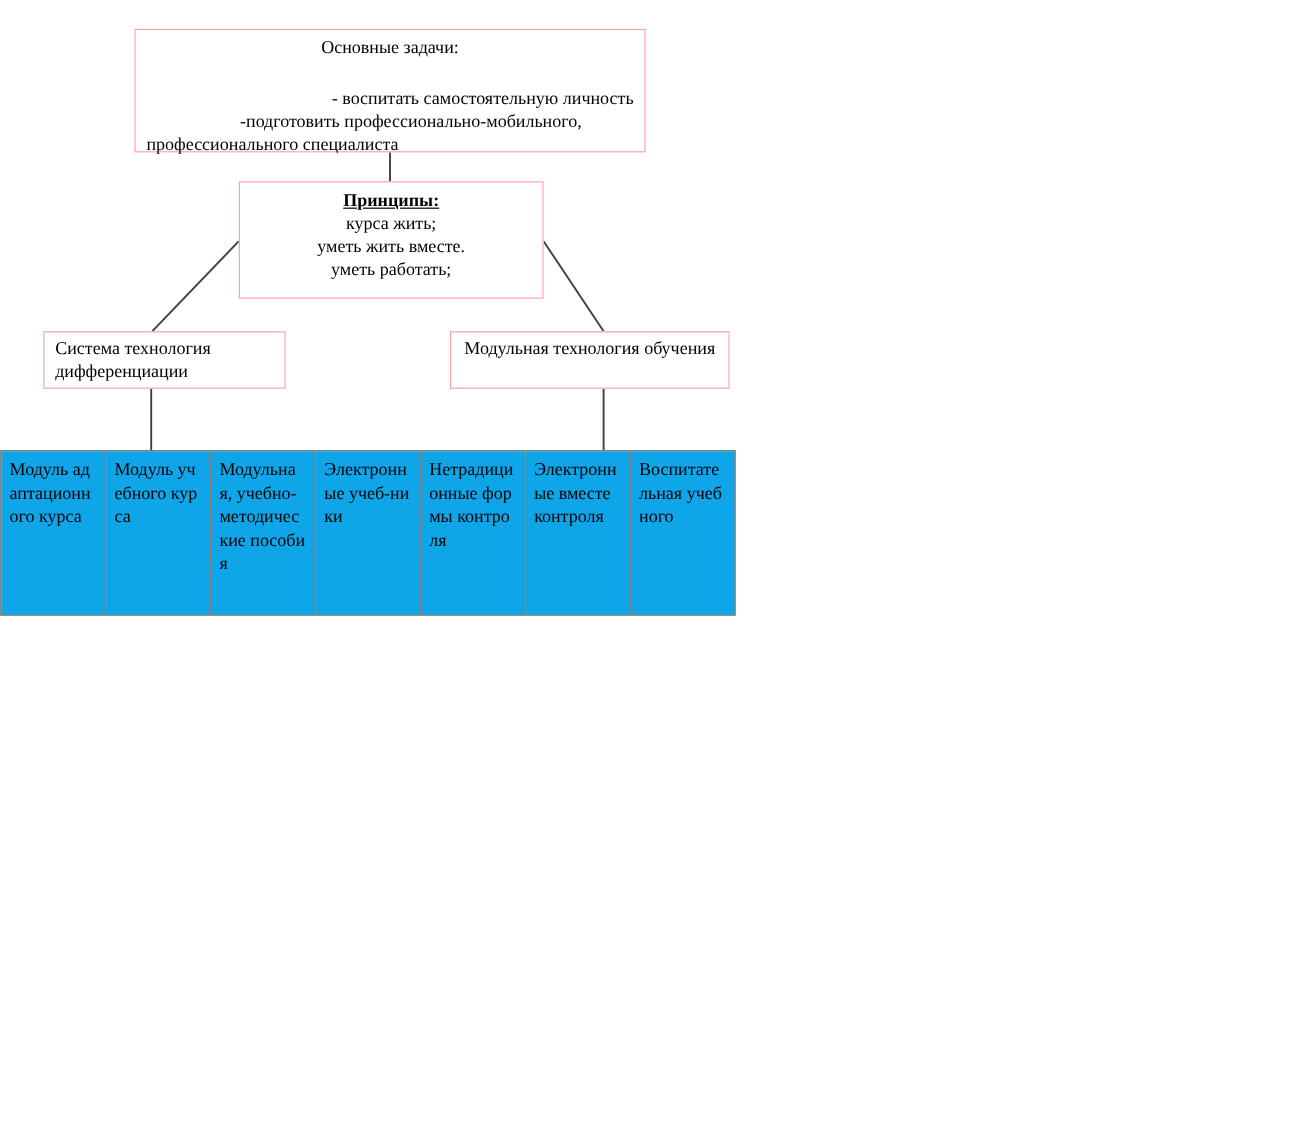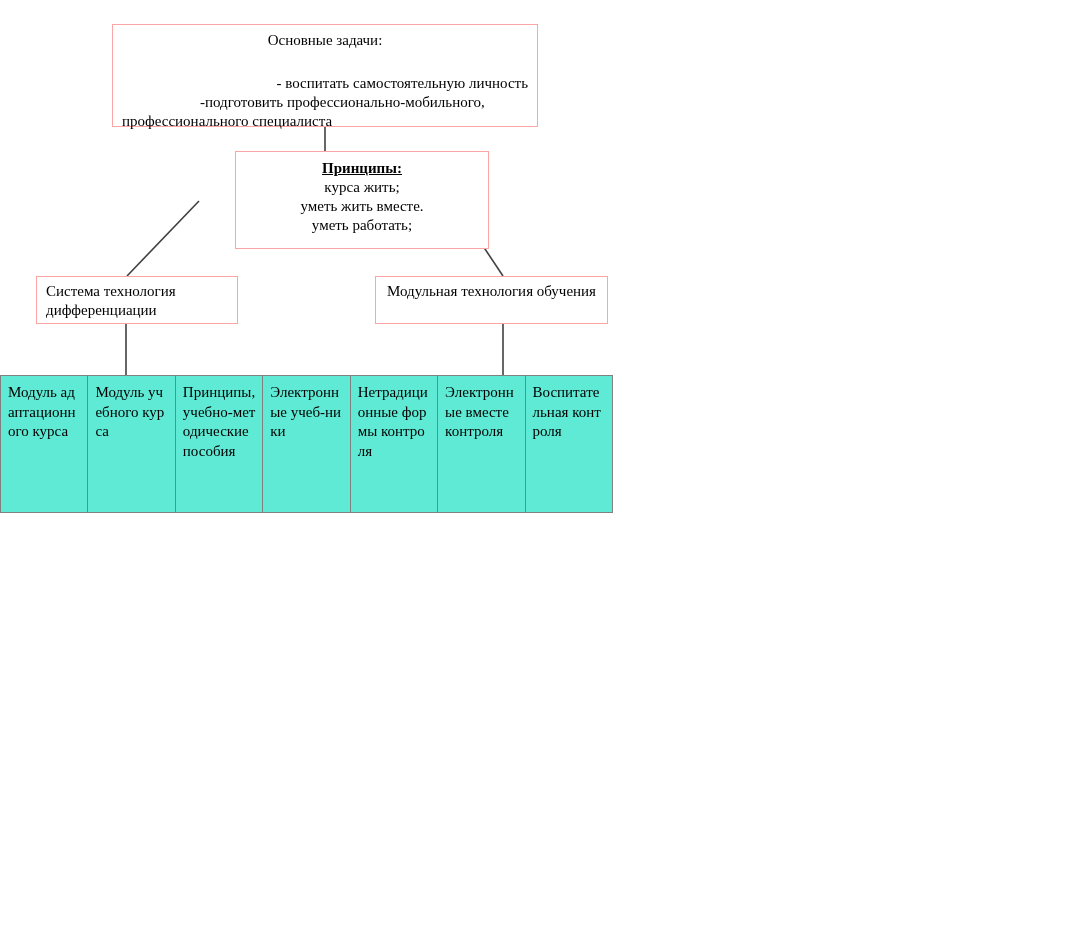--- a/index.html
+++ b/index.html
@@ -63,21 +63,20 @@
     text-align: left;
     font-family: Liberation Serif, serif;
   }
   
   #box-principles {
     left: 199px;
     top: 151px;
     width: 254px;
     height: 98px;
     text-align: center;
-    margin-left: 36px;
   }
   #box-principles .box-inner {
     padding-top: 7px;
   }
   #box-principles .heading {
     font-weight: bold;
     text-decoration: underline;
   }
   
   #box-levels {
@@ -109,21 +108,21 @@
     height: 138px;
     border-collapse: collapse;
     table-layout: fixed;
   }
   #bottom-table td {
     border: 1px solid #808080;
     vertical-align: top;
     padding: 7px 6px 0 7px;
     font-size: 15px;
     line-height: 1.3;
-    background: #5eead4;
+    background: #0ea5e9;
     word-break: break-all;
     overflow-wrap: anywhere;
     hyphens: none;
   }
 </style>
 </head>
 <body>
 
 <div id="diagram">
 
@@ -168,22 +167,22 @@
     <div class="box-inner">
       <div>Модульная технология обучения</div>
     </div>
   </div>
 
   <table id="bottom-table">
     <tbody>
         <tr>
       <td>Модуль адаптационного курса</td>
       <td>Модуль учебного курса</td>
-      <td>Принципы, учебно-методические пособия</td>
+      <td>Модульная, учебно-методические пособия</td>
       <td>Электронные учеб-ники</td>
       <td>Нетрадиционные формы контроля</td>
       <td>Электронные вместе контроля</td>
-      <td>Воспитательная контроля</td>
+      <td>Воспитательная учебного</td>
     </tr>
   </tbody>
     </table>
 
 </div>
 
 </body></html>

